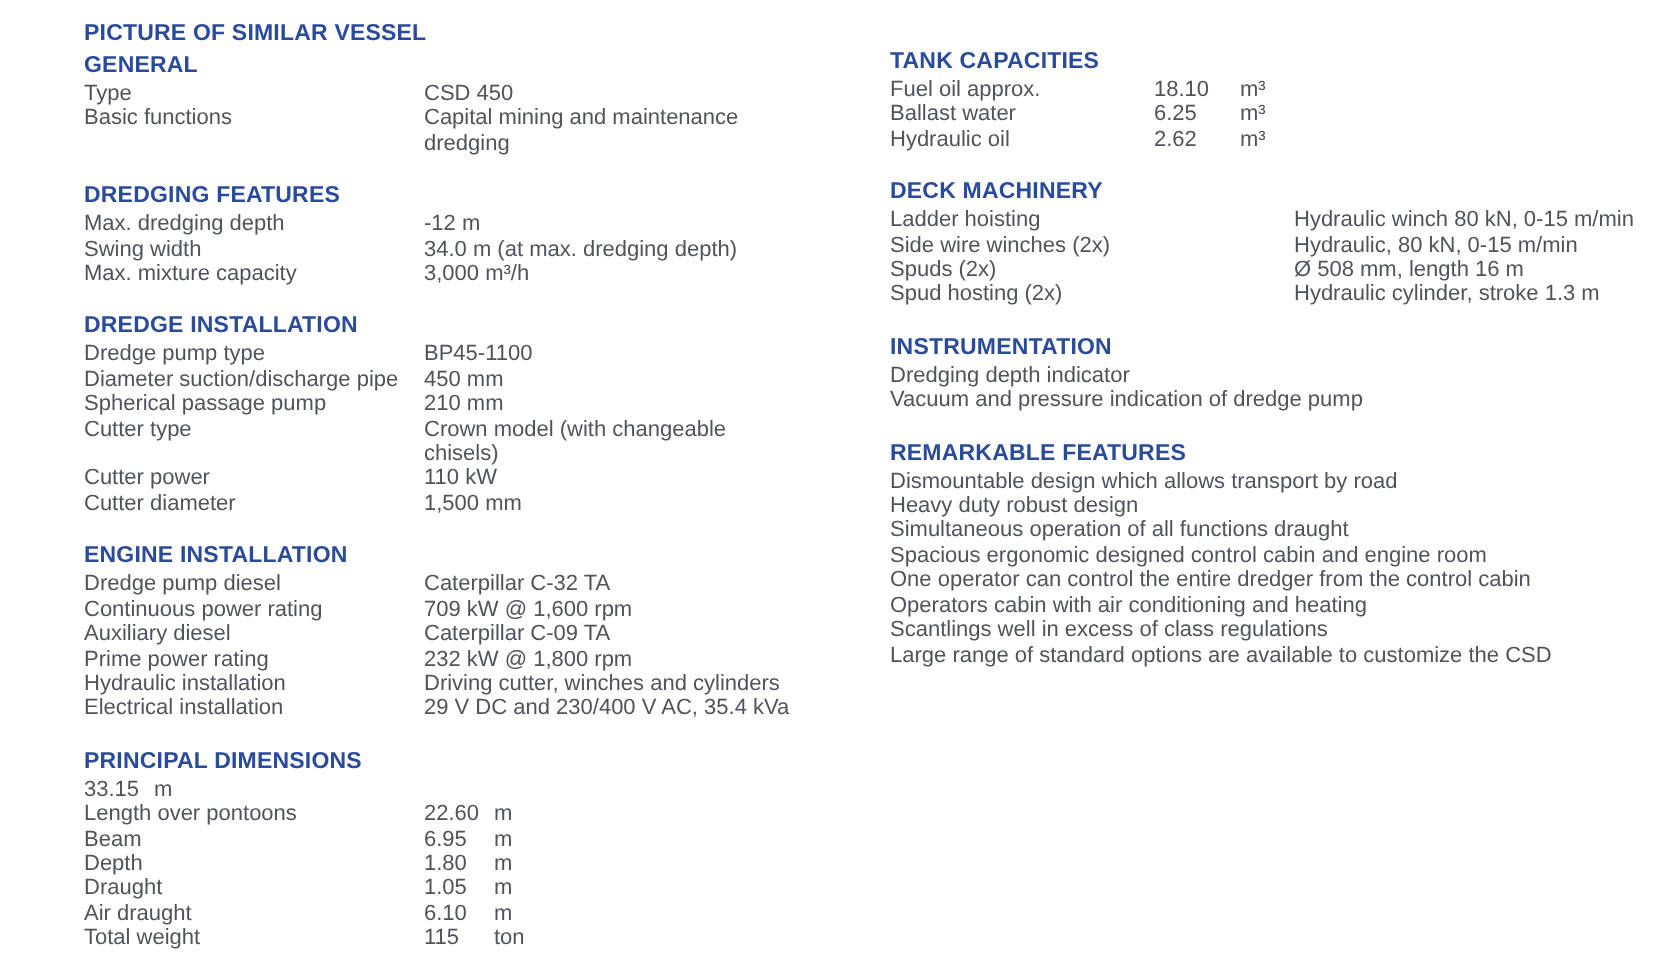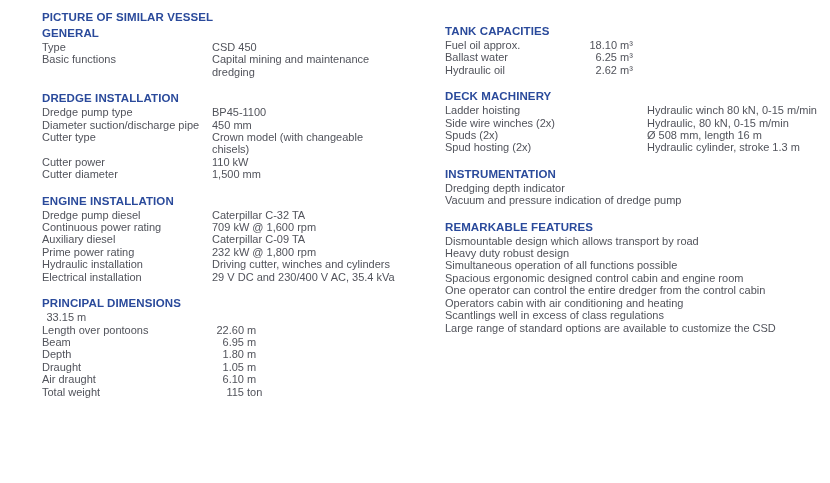--- a/index.html
+++ b/index.html
@@ -21,21 +21,21 @@
   .sec-title {
     font-size: 11.5px; line-height: 13px; font-weight: 700;
     color: var(--color-heading, #2a4a9b);
     letter-spacing: .1px; margin: 0 0 1px 0;
   }
   .row { display: flex; line-height: 12.4px; }
   .col-left  .row .label { width: 170px; flex: none; }
   .col-right .row .label { width: 202px; flex: none; }
   .col-right .sec-tank .row .label { width: 132px; flex: none; }
   .value { white-space: pre-line; }
-  .num  { display: inline-block; text-align: right; }
+  .num  { display: inline-block; text-align: left; }
   .col-left  .num { width: 32px; }
   .col-right .num { width: 40px; }
   .unit { margin-left: 3px; }
   .feature { line-height: 12.4px; }
 </style>
 </head>
 <body>
 
 <div class="page">
 
@@ -51,30 +51,49 @@
         <span class="label">Type</span>
         <span class="value">CSD 450</span>
       </div>
       <div class="row">
         <span class="label">Basic functions</span>
         <span class="value">Capital mining and maintenance
 dredging</span>
       </div>
     </div>
 
+    <div class="sec">
+      <h2 class="sec-title">DREDGING FEATURES</h2>
+      <div class="row">
+        <span class="label">Max. dredging depth</span>
+        <span class="value">-12 m</span>
+      </div>
+      <div class="row">
+        <span class="label">Swing width</span>
+        <span class="value">34.0 m (at max. dredging depth)</span>
+      </div>
+      <div class="row">
+        <span class="label">Max. mixture capacity</span>
+        <span class="value">3,000 m³/h</span>
+      </div>
+    </div>
 
     <div class="sec">
       <h2 class="sec-title">DREDGE INSTALLATION</h2>
       <div class="row">
         <span class="label">Dredge pump type</span>
         <span class="value">BP45-1100</span>
       </div>
       <div class="row">
         <span class="label">Diameter suction/discharge pipe</span>
         <span class="value">450 mm</span>
+      </div>
+      <div class="row">
+        <span class="label">Spherical passage pump</span>
+        <span class="value">210 mm</span>
       </div>
       <div class="row">
         <span class="label">Cutter type</span>
         <span class="value">Crown model (with changeable
 chisels)</span>
       </div>
       <div class="row">
         <span class="label">Cutter power</span>
         <span class="value">110 kW</span>
       </div>
@@ -186,21 +205,21 @@
     <div class="sec">
       <h2 class="sec-title">INSTRUMENTATION</h2>
       <div class="feature">Dredging depth indicator</div>
       <div class="feature">Vacuum and pressure indication of dredge pump</div>
     </div>
 
     <div class="sec">
       <h2 class="sec-title">REMARKABLE FEATURES</h2>
       <div class="feature">Dismountable design which allows transport by road</div>
       <div class="feature">Heavy duty robust design</div>
-      <div class="feature">Simultaneous operation of all functions possible</div>
+      <div class="feature">Simultaneous operation of all functions draught</div>
       <div class="feature">Spacious ergonomic designed control cabin and engine room</div>
       <div class="feature">One operator can control the entire dredger from the control cabin</div>
       <div class="feature">Operators cabin with air conditioning and heating</div>
       <div class="feature">Scantlings well in excess of class regulations</div>
       <div class="feature">Large range of standard options are available to customize the CSD</div>
     </div>
 
   </div>
 </div>
 

